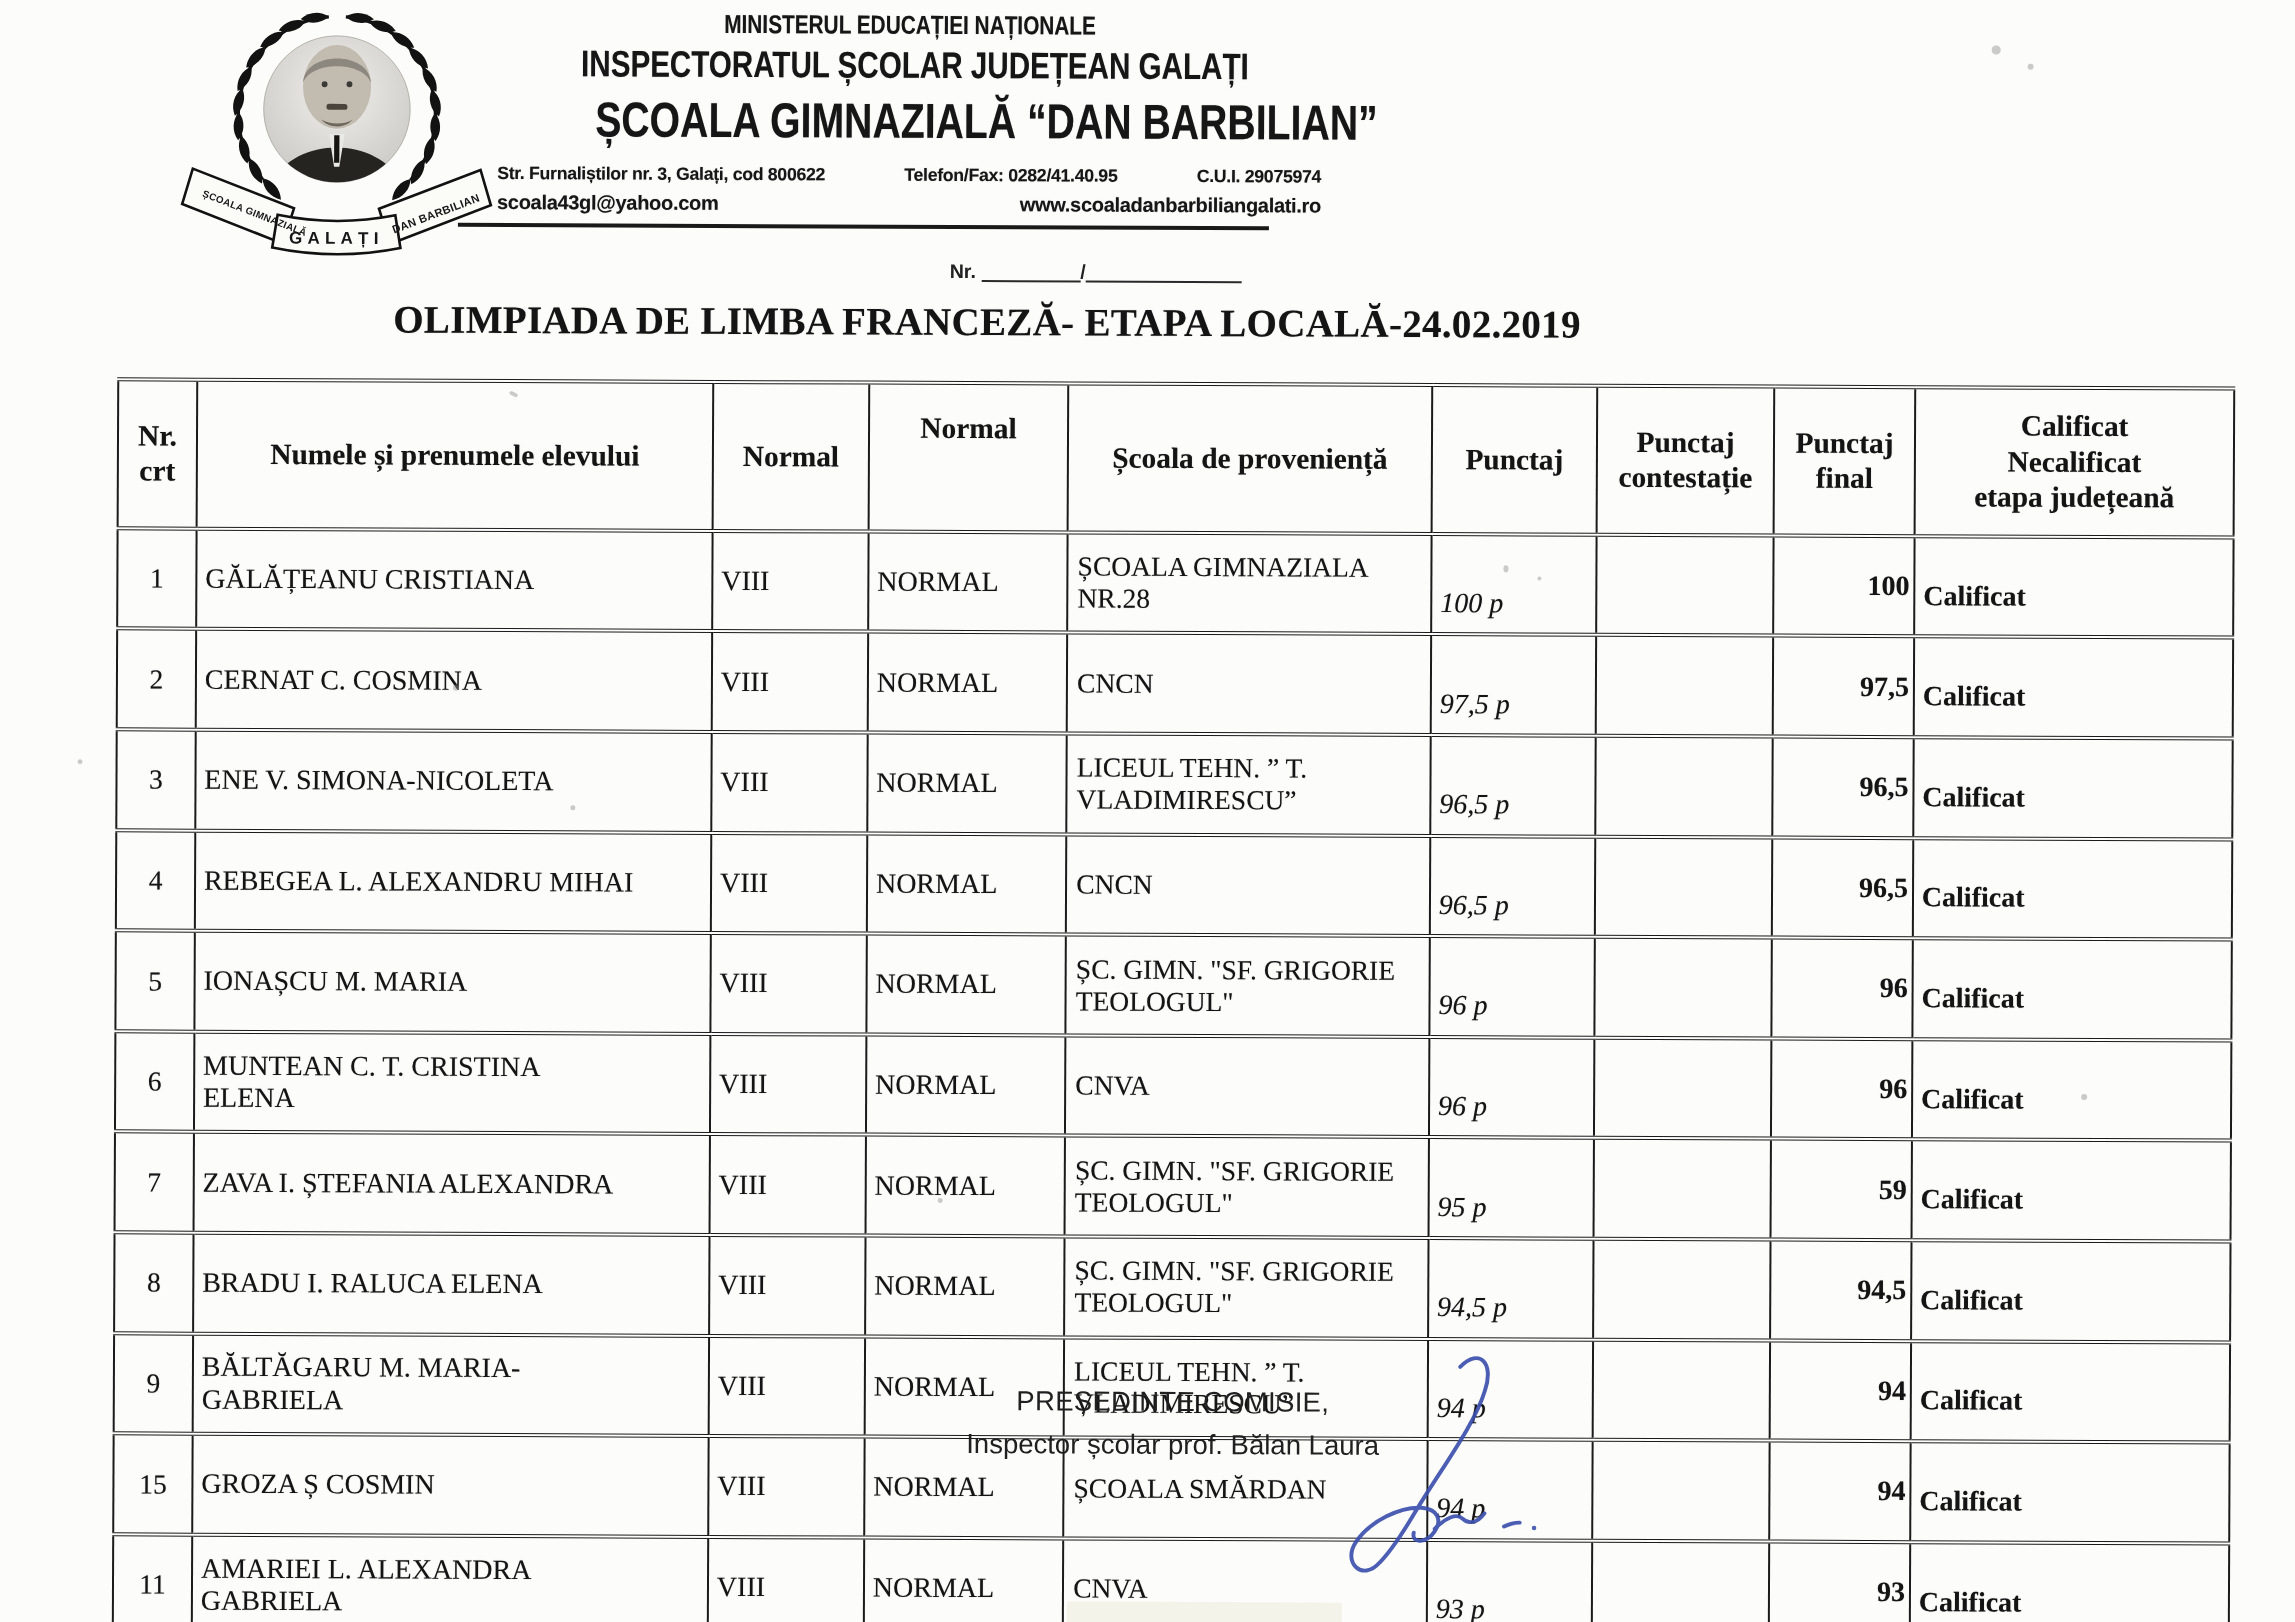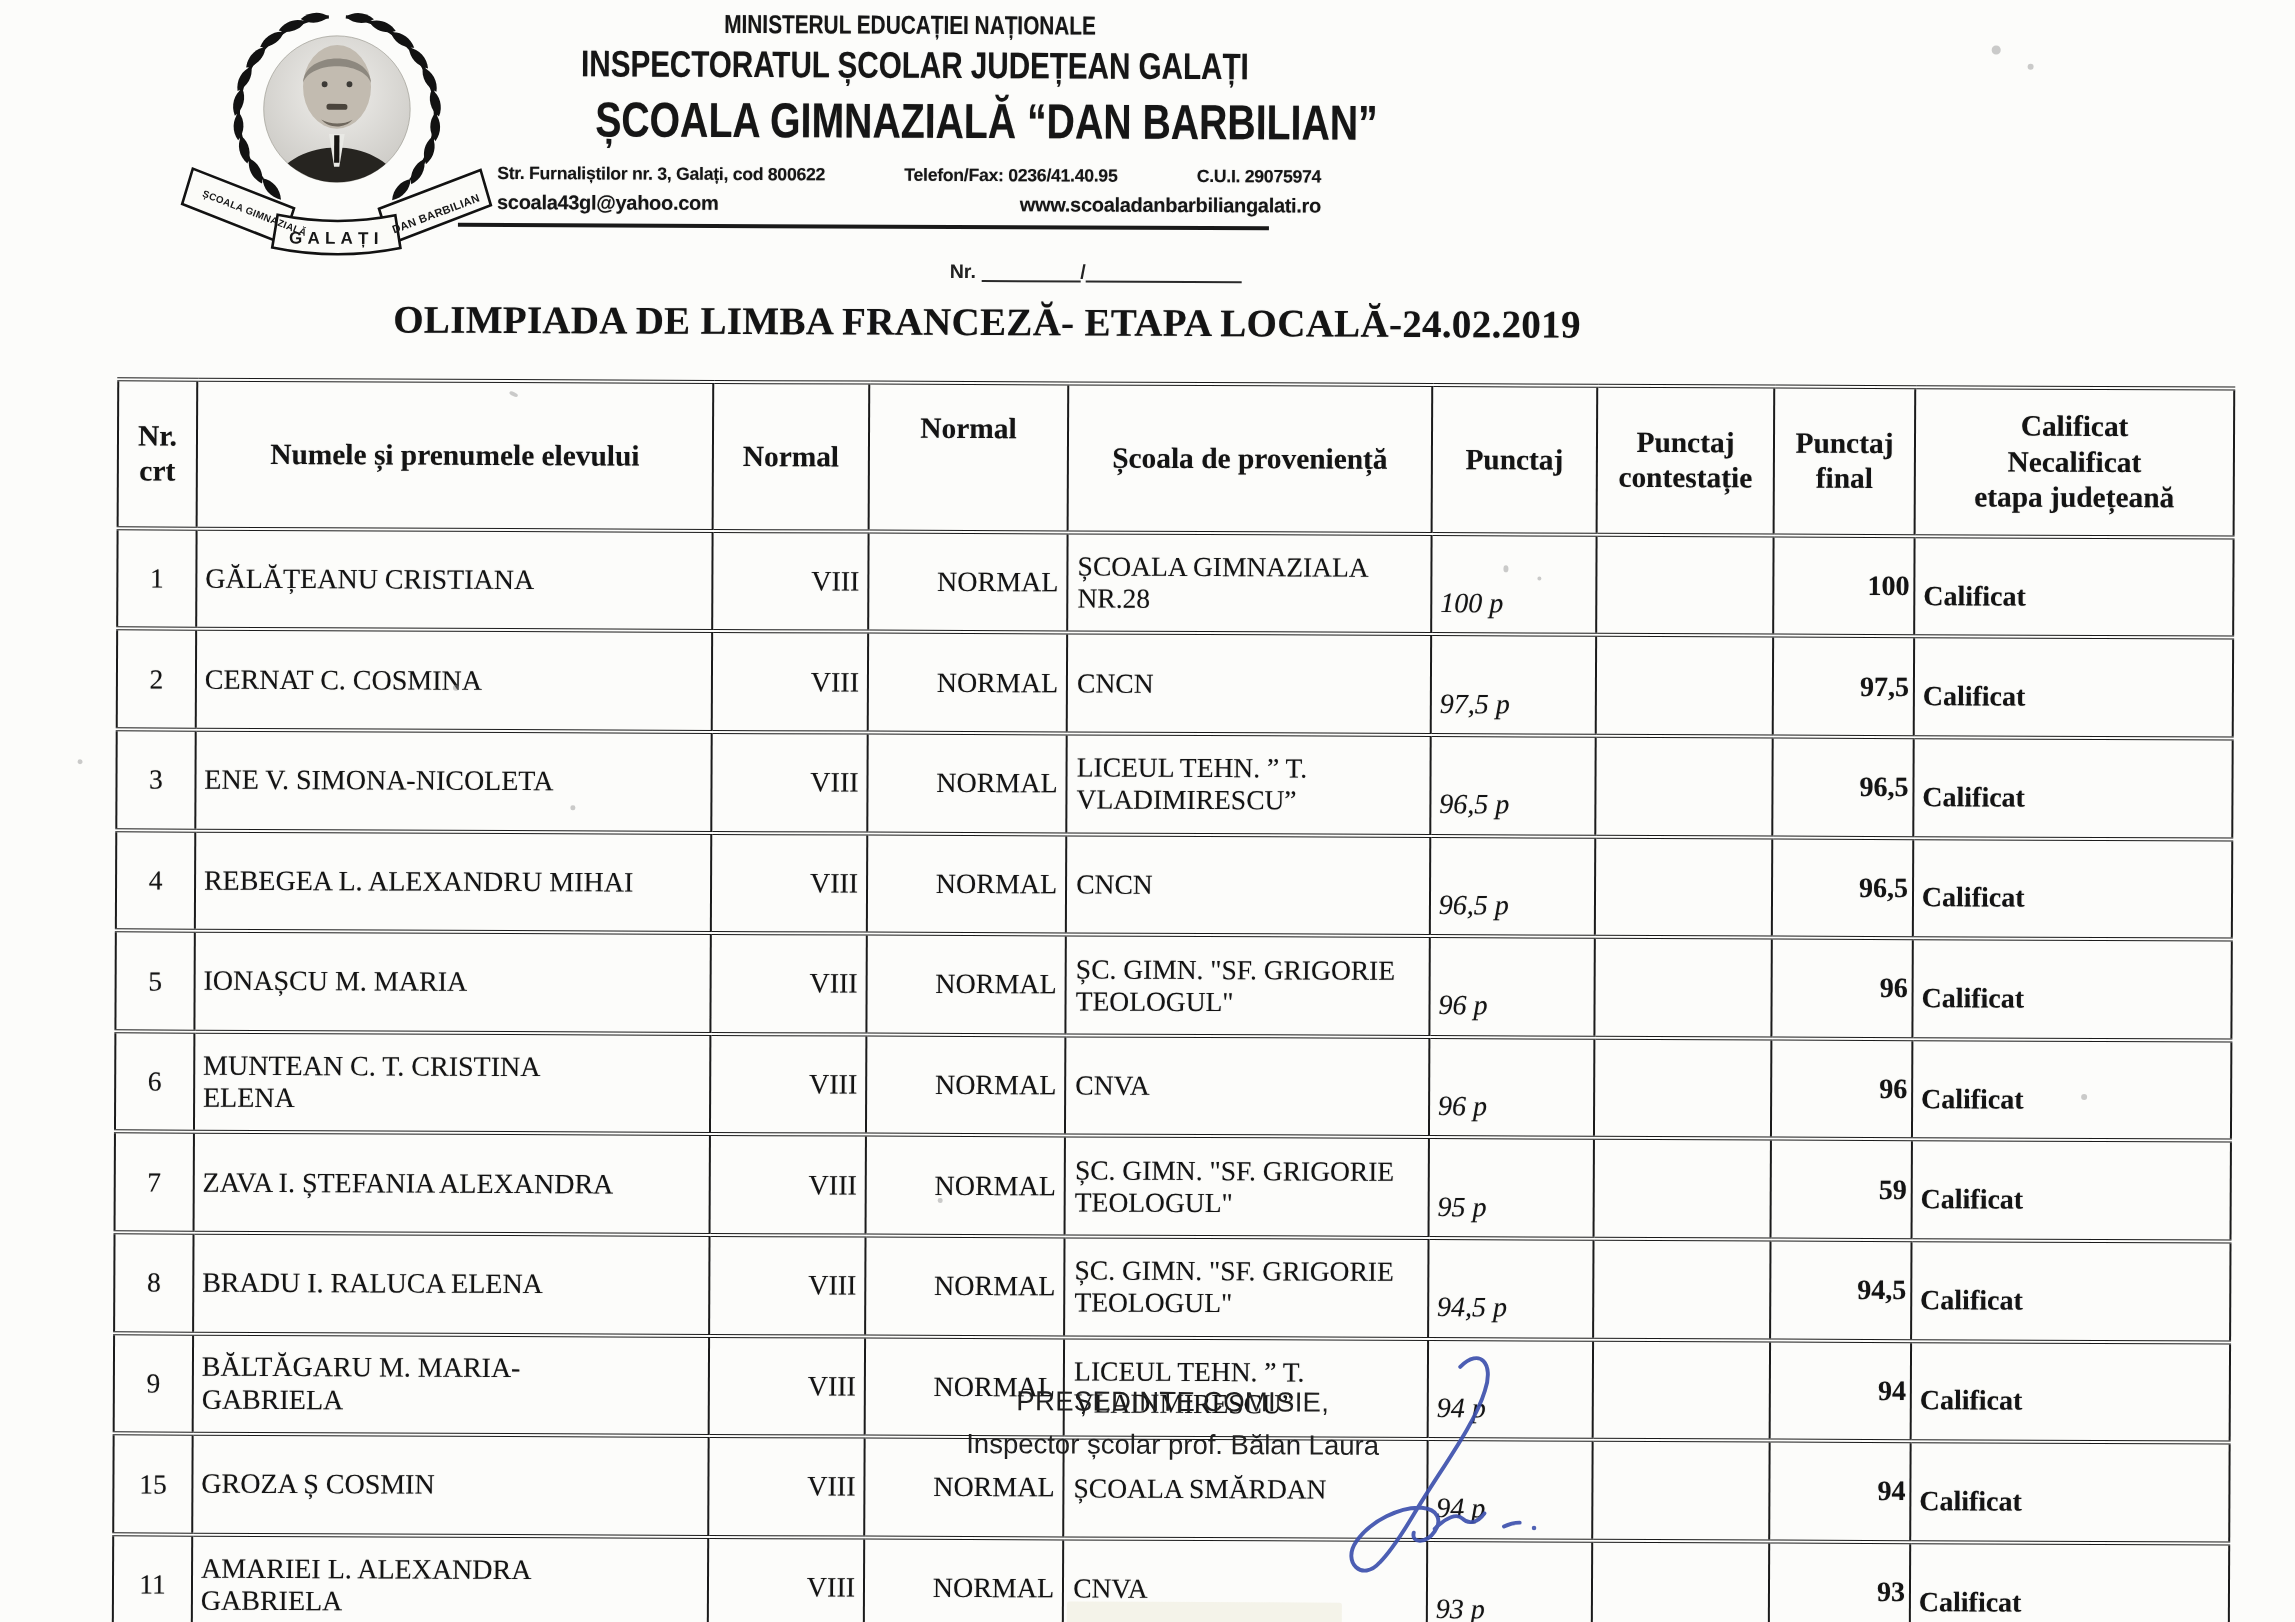--- a/index.html
+++ b/index.html
@@ -44,21 +44,21 @@
   .results th, .results td {
     border-left:2px solid #1b1b1b; border-right:2px solid #1b1b1b;
     border-top:4.6px double #1b1b1b; border-bottom:4.6px double #1b1b1b;
     white-space:pre-line; overflow:hidden;
   }
   .results th { font-size:29.4px; font-weight:bold; text-align:center; vertical-align:middle;
     padding:3.9px 5.2px; line-height:1.22; height:115px; }
   .results td { font-size:28px; padding:2.6px 7.9px; vertical-align:middle; line-height:1.16; height:72px; }
   th.h-normal { vertical-align:top; padding-top:26px; }
   td.c-nr       { text-align:center; font-size:27.5px; }
-  td.c-clasa, td.c-normal { text-align:right;border-radius:19px; }
+  td.c-clasa, td.c-normal { text-align:left;border-radius:19px; }
   td.c-school   { font-size:27.5px; padding-left:9.2px; }
   td.c-punctaj  { vertical-align:bottom; padding-bottom:13px;font-style:italic; }
   td.c-final    { text-align:right; font-weight:bold; padding-right:3.9px;margin-left:48px; }
   td.c-calif    { font-weight:bold; padding-top:22px; }
 
   
   .footer-block { position:absolute; left:936px; top:1382px; width:484px; text-align:center;
     font-family:"Liberation Sans", sans-serif; color:#202020; }
   .f1 { font-size:27.5px; letter-spacing:0.3px; }
   .f2 { font-size:27.5px; margin-top:10.5px; }
@@ -137,21 +137,21 @@
       <text transform="translate(338,350) rotate(-21)" font-size="17" letter-spacing="0.5">DAN BARBILIAN</text>
     </g>
   </svg>
 
   <div class="head-block ink">
     <span class="h-line h-ministry"><span class="scaled">MINISTERUL EDUCAȚIEI NAȚIONALE</span></span>
     <span class="h-line h-inspect"><span class="scaled">INSPECTORATUL ȘCOLAR JUDEȚEAN GALAȚI</span></span>
     <span class="h-line h-school"><span class="scaled">ȘCOALA GIMNAZIALĂ “DAN BARBILIAN”</span></span>
     <span class="h-contact">
       <span>Str. Furnaliștilor nr. 3, Galați, cod 800622</span>
-      <span>Telefon/Fax: 0236/41.40.95</span>
+      <span>Telefon/Fax: 0282/41.40.95</span>
       <span>C.U.I. 29075974</span>
     </span>
     <span class="h-emailrow">
       <span>scoala43gl@yahoo.com</span>
       <span>www.scoaladanbarbiliangalati.ro</span>
     </span>
   </div>
   <div class="head-rule"></div>
 
   <div class="nr-line">

